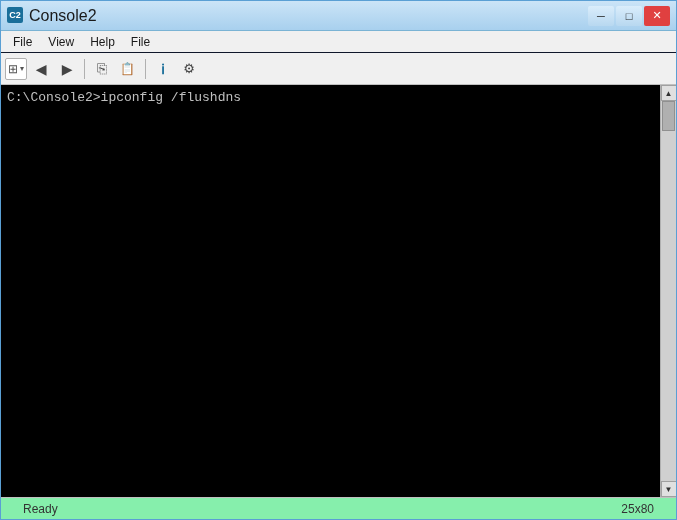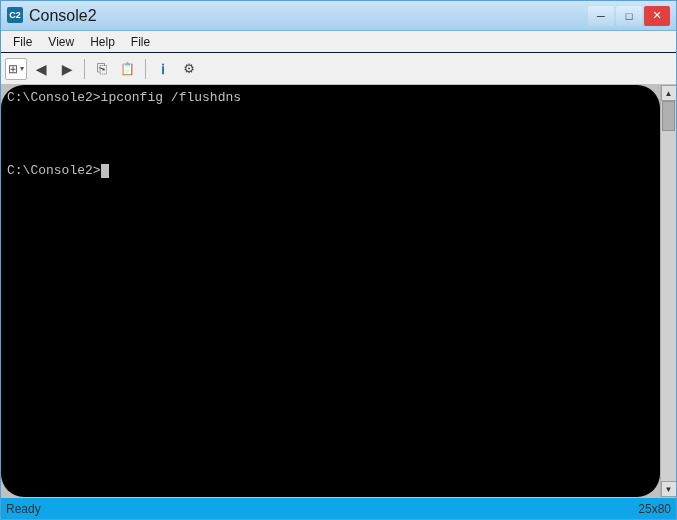--- a/index.html
+++ b/index.html
@@ -162,21 +162,20 @@
     
     .terminal {
       background: #000000;
       flex: 1;
       overflow: hidden;
       padding: 4px 6px;
       font-family: 'Courier New', Consolas, monospace;
       font-size: 13px;
       color: #c0c0c0;
       position: relative;
-      border-radius: 23px;
     }
 
     .terminal-line {
       line-height: 1.4;
       white-space: pre;
     }
 
     .cursor {
       display: inline-block;
       width: 8px;
@@ -228,26 +227,26 @@
       left: 1px;
       right: 1px;
       height: 30px;
       background: #b0b0b0;
       border: 1px solid #909090;
       cursor: pointer;
     }
 
     
     .status-bar {
-      background: #0ea5e9;
+      background: #86efac;
       height: 22px;
       display: flex;
       align-items: center;
       justify-content: space-between;
-      padding: 0 5px;
+      padding: 0 22px;
       flex-shrink: 0;
       border-top: 1px solid #c0c0c0;
     }
 
     .status-text {
       font-size: 12px;
       color: #333;
     }
 
     .status-right {
@@ -296,21 +295,20 @@
     <button class="toolbar-btn" style="font-size:13px;">⚙</button>
   </div>
 
   <div class="main-area">
 
     <div class="terminal">
       <div class="terminal-line">C:\Console2&gt;ipconfig /flushdns</div>
       <div class="terminal-line">&nbsp;</div>
       <div class="terminal-line">&nbsp;</div>
       <div class="terminal-line">&nbsp;</div>
-      <div class="terminal-line">C:\Console2&gt;<span class="cursor"></span></div>
     </div>
 
     <div class="scrollbar">
       <div class="scrollbar-arrow">▲</div>
       <div class="scrollbar-track">
         <div class="scrollbar-thumb"></div>
       </div>
       <div class="scrollbar-arrow">▼</div>
     </div>
 

